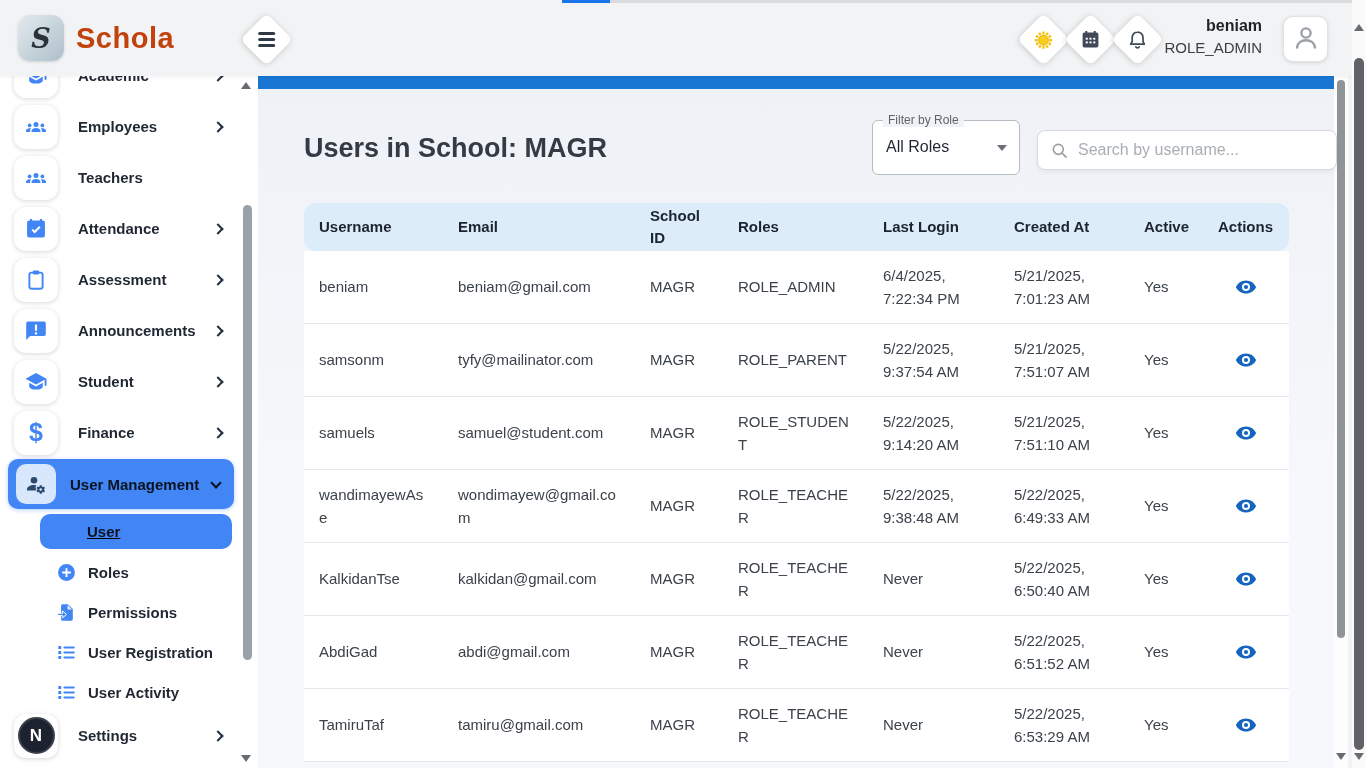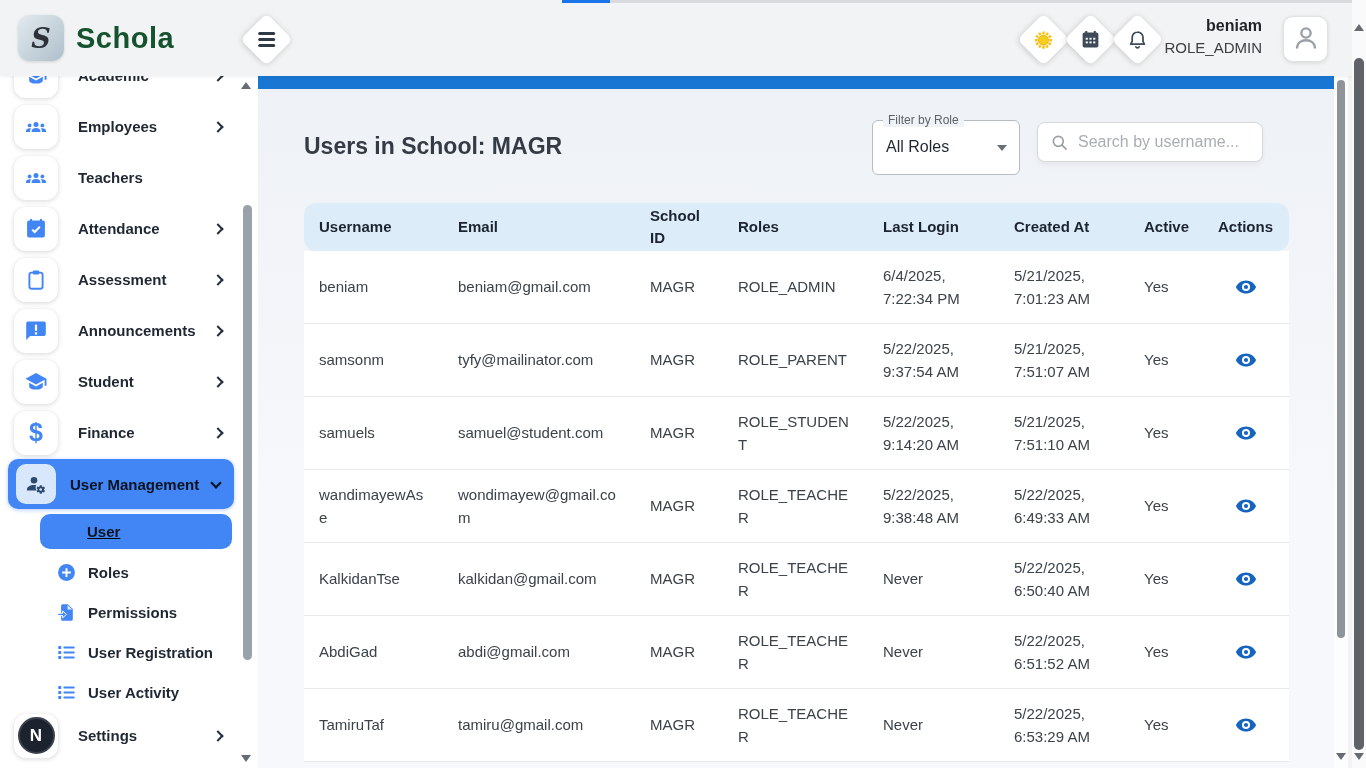--- a/index.html
+++ b/index.html
@@ -9,21 +9,21 @@
   
   .loadtrack { position:absolute; left:562px; top:0; width:794px; height:3px; background:#d8dadd; z-index:60; }
   .loadfill  { position:absolute; left:562px; top:0; width:48px;  height:3px; background:#1a73e8; z-index:61; }
 
   
   header { position:absolute; left:0; top:0; width:100%; height:76px; background:#f1f3f4; z-index:40; box-shadow:0 1px 3px rgba(0,0,0,.06); }
   .brand { position:absolute; left:18px; top:15px; display:flex; align-items:center; gap:12px; }
   .brand-icon { width:46px; height:46px; border-radius:12px; background:linear-gradient(135deg,#e3eaef 0%,#aebfca 100%);
     display:flex; align-items:center; justify-content:center; font-family:"DejaVu Serif", serif; font-weight:bold; font-style:italic;
     font-size:27px; color:#2c3238; box-shadow:0 1px 3px rgba(0,0,0,.15);}
-  .brand-text { font-size:29px; font-weight:800; color:#14532d; letter-spacing:.5px; }
+  .brand-text { font-size:29px; font-weight:800; color:#c2410c; letter-spacing:.5px; }
 
   .dia { position:absolute; width:37px; height:37px; background:#fff; transform:rotate(45deg); border-radius:6px;
     box-shadow:0 1px 6px rgba(0,0,0,.18); border:none; cursor:pointer; display:flex; align-items:center; justify-content:center; }
   .dia-inner { transform:rotate(-45deg); display:flex; flex-direction:column; gap:3.5px; align-items:center; justify-content:center; }
   .hl { width:17px; height:2.5px; background:#2f3a46; border-radius:2px; display:block; }
 
   .user-meta { position:absolute; left:1140px; top:17px; width:122px; text-align:right; }
   .user-name { font-size:16px; font-weight:bold; color:#1f2328; }
   .user-role { font-size:15px; color:#3c4043; margin-top:4px; }
   .avatar-btn { position:absolute; left:1283px; top:16px; width:45px; height:46px; background:#fff; border:1px solid #e0e3e6;
@@ -63,30 +63,30 @@
   
   .sb-track { position:absolute; background:#fdfdfd; }
   .sb-thumb { position:absolute; border-radius:5px; cursor:pointer; }
   .tri { width:0; height:0; position:absolute; }
   .tri.up   { border-left:5px solid transparent; border-right:5px solid transparent; border-bottom:7px solid #666c72; }
   .tri.down { border-left:5px solid transparent; border-right:5px solid transparent; border-top:7px solid #666c72; }
 
   
   main { position:absolute; left:258px; top:76px; width:1076px; height:692px; background:linear-gradient(180deg,#eef1f6 0%,#f6f8fb 60%); z-index:20; }
   .blue-bar { position:absolute; left:0; top:0; width:100%; height:13px; background:#1976d2; }
-  .page-title { position:absolute; left:46px; top:57px; font-size:23px; font-weight:bold; color:#343b45;text-align:center; }
+  .page-title { position:absolute; left:46px; top:57px; font-size:27px; font-weight:bold; color:#343b45;text-align:center; }
 
   .role-select { position:absolute; left:614px; top:44px; width:148px; height:55px; background:#fff; border:1px solid #b6bcc3;
     border-radius:6px; cursor:pointer; }
   .role-label { position:absolute; left:10px; top:-8px; background:#eff2f7; padding:0 5px; font-size:12px; color:#5f6368; }
   .role-value { position:absolute; left:13px; top:17px; font-size:16px; color:#1f2733; }
   .role-caret { position:absolute; right:12px; top:24px; width:0; height:0; border-left:5.5px solid transparent;
     border-right:5.5px solid transparent; border-top:6.5px solid #6b7076; }
 
-  .search-box { position:absolute; left:779px; top:46px; width:226px; height:40px; background:#fff; border:1px solid #d5d9dd;
+  .search-box { position:absolute; left:779px; top:54px; width:300px; height:40px; background:#fff; border:1px solid #d5d9dd;
     border-radius:8px; display:flex; align-items:center; box-shadow:0 3px 5px rgba(0,0,0,.05); }
   .search-box svg { width:19px; height:19px; margin-left:12px; flex:0 0 auto; }
   .search-box input { border:none; outline:none; background:transparent; margin-left:9px; flex:1; font-size:16px; color:#333;
     font-family:"Liberation Sans", sans-serif; }
   .search-box input::placeholder { color:#a9aeb4; }
 
   .utable { position:absolute; left:46px; top:127px; width:985px; }
   .thead, .trow { display:grid; grid-template-columns:139px 192px 88px 145px 131px 130px 74px 86px; }
   .thead { background:#dcedf9; border-radius:12px; height:48px; }
   .th { display:flex; align-items:center; padding:0 15px; font-size:15px; font-weight:bold; color:#1c2430; line-height:1.45; }

